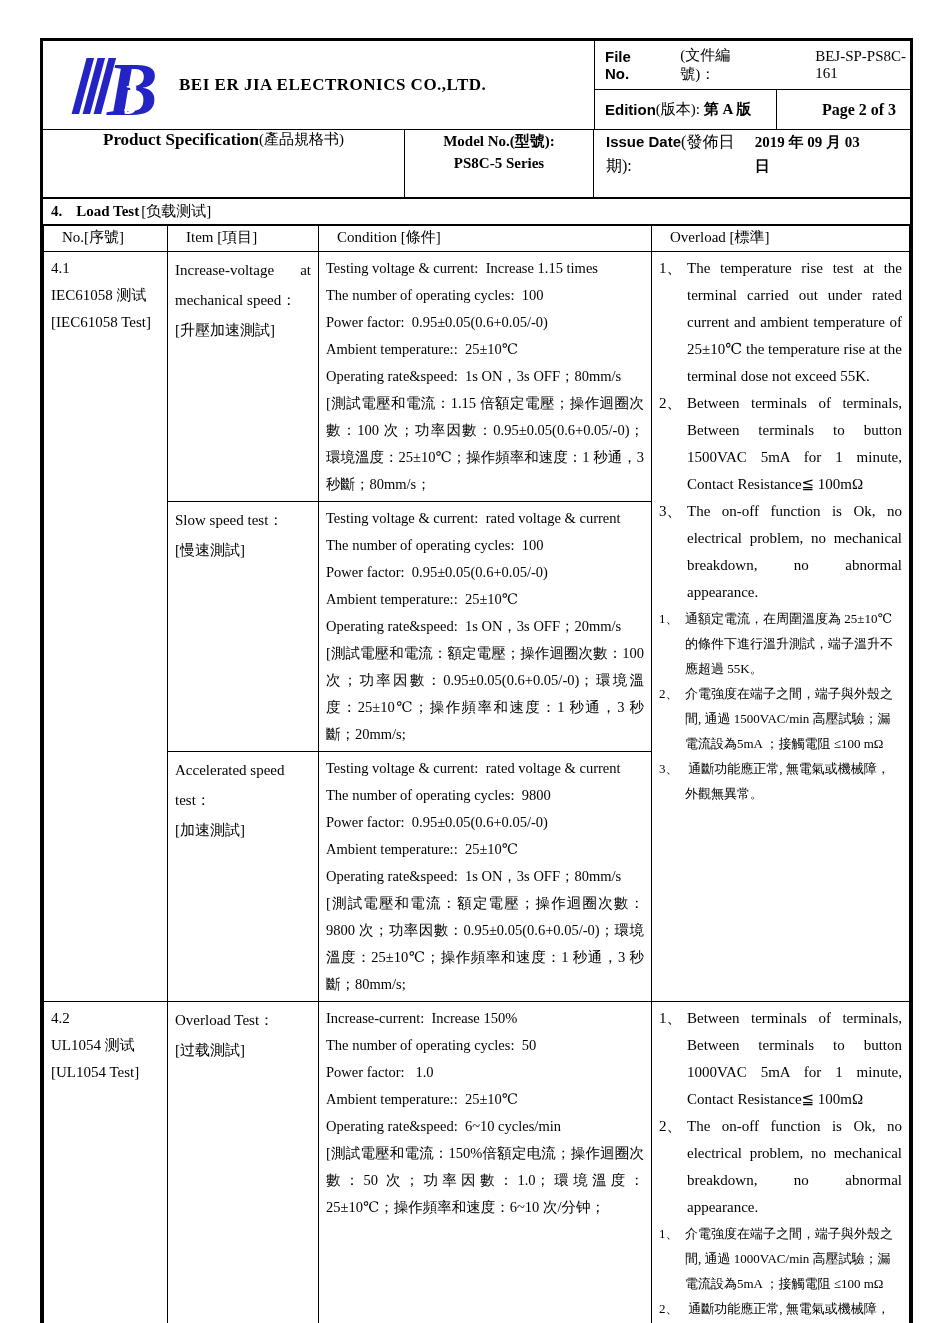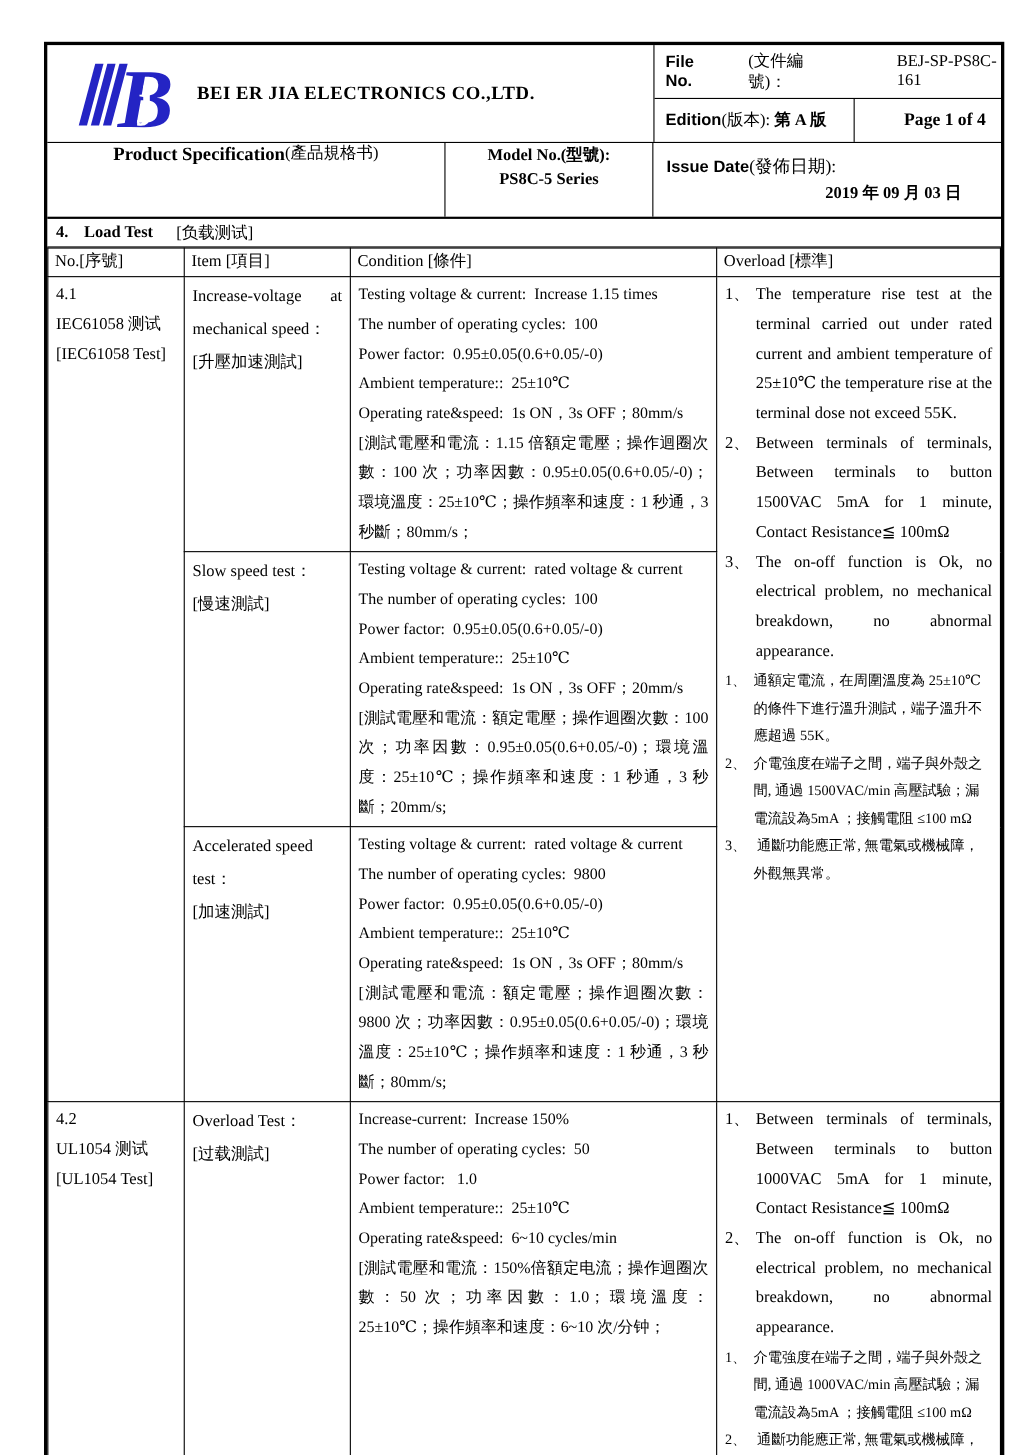--- a/index.html
+++ b/index.html
@@ -28,36 +28,36 @@
   .bval{font-weight:bold;}
 
   .row2{display:flex;height:67px;border-bottom:2.5px solid #000;}
   .spec-cell{width:362px;border-right:1.5px solid #000;display:flex;
              justify-content:center;box-sizing:border-box;}
   .spec-cell .t1{font-weight:bold;font-size:17px;}
   .spec-cell .t2{font-size:15px;}
   .model-cell{width:189px;border-right:1.5px solid #000;display:flex;flex-direction:column;
               align-items:center;justify-content:flex-start;box-sizing:border-box;
               font-weight:bold;font-size:15px;line-height:22px;}
-  .issue-cell{flex:1;display:flex;flex-direction:column;justify-content:center;
+  .issue-cell{flex:1;display:flex;flex-direction:row;justify-content:center;
               padding-left:12px;line-height:24px;}
-  .issue-cell .d{font-weight:bold;font-size:15px;text-align:right;padding-right:36px;}
+  .issue-cell .d{font-weight:bold;font-size:15px;text-align:left;padding-right:36px;}
 
   .section-row{height:26px;border-bottom:1.5px solid #000;display:flex;align-items:center;
                padding-left:8px;font-size:15px;box-sizing:border-box;}
   .section-row .num{font-weight:bold;margin-right:14px;}
-  .section-row .ttl{font-weight:bold;margin-right:21px;}
+  .section-row .ttl{font-weight:bold;margin-right:2px;}
 
   
   table.main{width:100%;border-collapse:collapse;table-layout:fixed;}
   table.main td,table.main th{border:1.5px solid #000;vertical-align:top;
         padding:3px 7px;font-size:15px;font-weight:normal;text-align:left;
         overflow:hidden;box-sizing:border-box;}
   tr.hdr-tr{height:26px;}
-  tr.hdr-tr th{padding:2px 6px;font-size:15px;}
+  tr.hdr-tr th{padding:2px 18px;font-size:15px;}
 
   .no-cell div{line-height:27px;white-space:nowrap;}
   .item-cell div{line-height:30px;}
   .item-cell .just{text-align:justify;}
   .cond-line{line-height:27px;white-space:pre-wrap;text-align:justify;font-size:14.5px;}
   .crit-cell{padding:4px 6px 4px 8px;}
   .ce{display:flex;font-size:15px;}
   .ce .n{flex:0 0 28px;line-height:27px;}
   .ce .t{flex:1;line-height:27px;text-align:justify;white-space:pre-wrap;}
   .cz{display:flex;font-size:13px;}
@@ -87,21 +87,21 @@
       </div>
     </div>
     <div class="hdr-right">
       <div class="file-row">
         <span class="blbl sans">File No.</span><span>(文件編號)：</span>&nbsp;<span>BEJ-SP-PS8C-161</span>
       </div>
       <div class="ed-row">
         <div class="ed-cell">
           <span class="blbl sans">Edition</span><span>(版本): </span>&nbsp;<span class="bval">第 A 版</span>
         </div>
-        <div class="page-cell">Page 1 of 4</div>
+        <div class="page-cell">Page 2 of 3</div>
       </div>
     </div>
   </div>
 
   <div class="row2">
     <div class="spec-cell">
       <span class="t1">Product Specification</span>
         <span class="t2">(產品規格书)</span>
     </div>
     <div class="model-cell">

